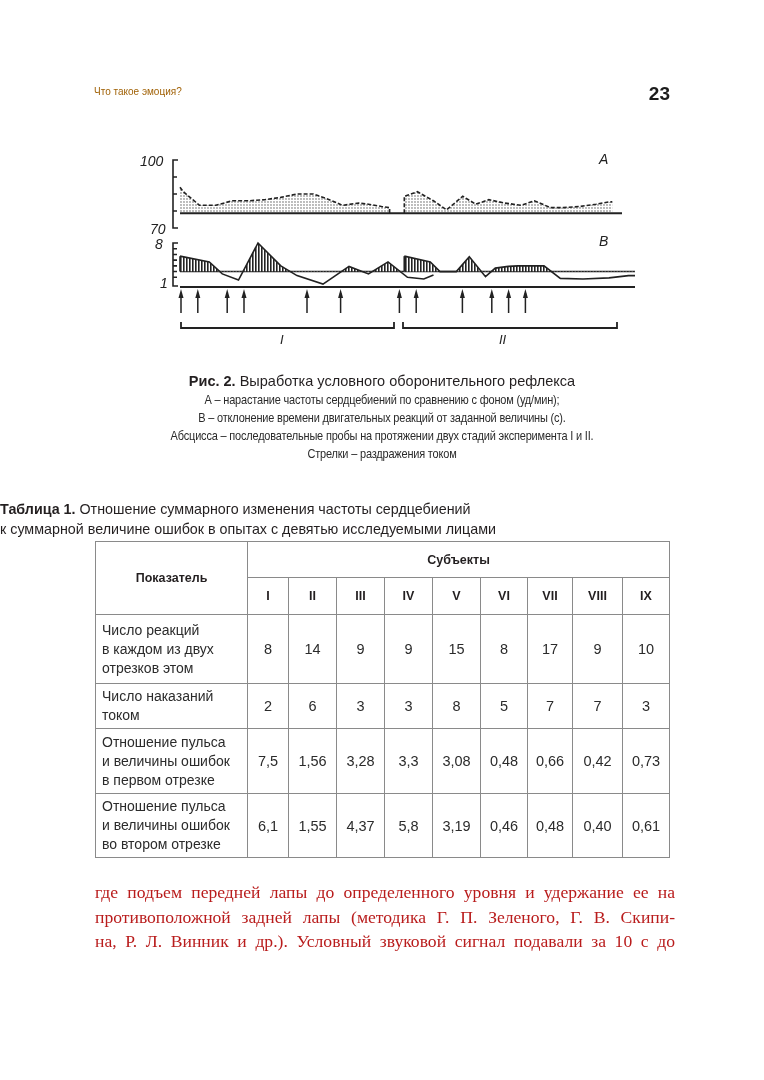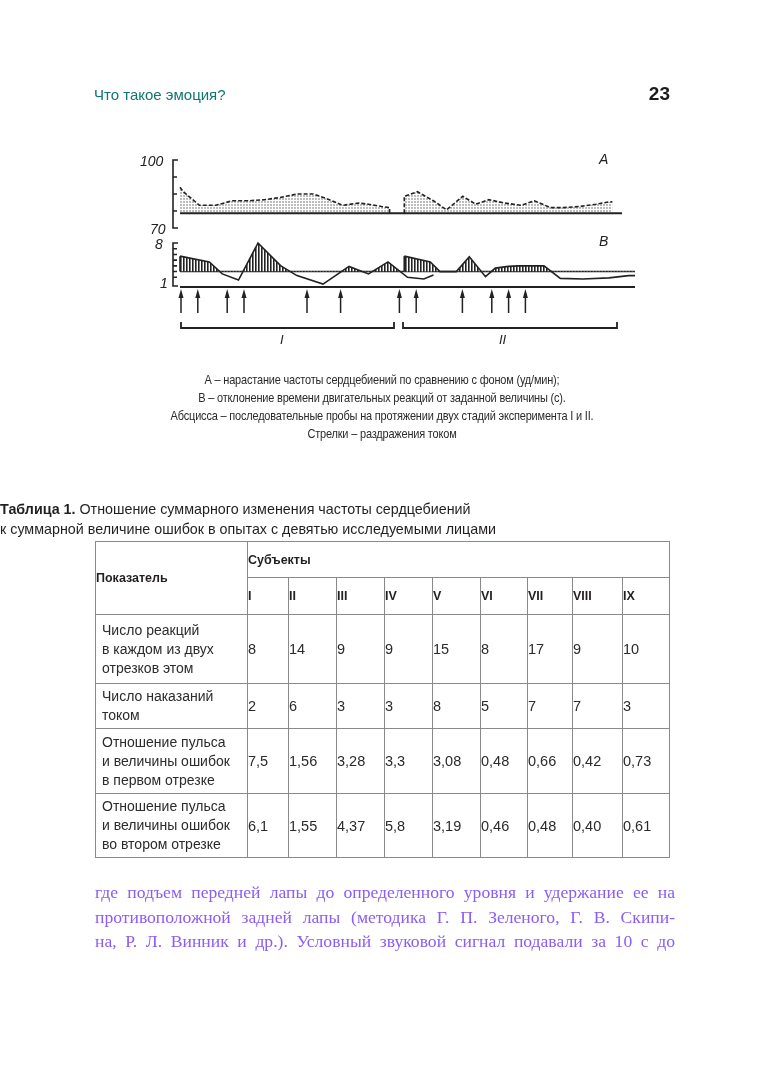--- a/index.html
+++ b/index.html
@@ -1,31 +1,31 @@
 <!DOCTYPE html>
 <html><head>
 <meta charset="utf-8">
 <style>
   html,body{margin:0;padding:0;background:#fff;}
   body{width:764px;height:1080px;position:relative;overflow:hidden;color:#231f20;font-family:"Liberation Sans",sans-serif;}
-  .running-head{position:absolute;left:94px;top:86px;font-size:15px;color:#0f766e;}
+  .running-head{position:absolute;left:94px;top:86px;font-size:10px;color:#a16207;}
   .page-num{position:absolute;right:94px;top:83px;font-size:19px;font-weight:bold;color:#1c1c1c;}
   #figure{position:absolute;left:0;top:0;width:764px;height:360px;}
   .fig-caption{position:absolute;left:0;width:764px;text-align:center;top:371px;}
   .fig-title{font-size:14.5px;line-height:20px;}
   .fig-title b{font-weight:bold;}
   .fig-line{font-size:12.2px;line-height:18px;color:#2a2a2a;letter-spacing:-0.2px;transform:scaleX(0.9);transform-origin:center;}
   .tbl-caption{position:absolute;left:0;width:764px;top:499px;font-size:14.3px;line-height:20px;}
   .tbl-caption b{font-weight:bold;}
   table{position:absolute;left:95px;top:541px;border-collapse:collapse;font-size:14px;}
-  td,th{border:1.5px solid #8a8a8a;padding:0;text-align:left;vertical-align:middle;}
+  td,th{border:1.5px solid #8a8a8a;padding:0;text-align:center;vertical-align:middle;}
   th{font-weight:bold;font-size:12.5px;}
   td.lbl{text-align:left;padding-left:6px;line-height:19px;font-size:14px;color:#2b2b2b;}
   td.val{font-size:14.5px;color:#2b2b2b;}
-  .body-text{position:absolute;left:95px;top:880px;width:580px;font-family:"Liberation Serif",serif;font-size:17.6px;line-height:24.5px;text-align:justify;color:#8b5cf6;}
+  .body-text{position:absolute;left:95px;top:880px;width:580px;font-family:"Liberation Serif",serif;font-size:17.6px;line-height:24.5px;text-align:justify;color:#b91c1c;}
   .body-text span{display:block;text-align-last:justify;}
   .body-text span:last-child{text-align-last:justify;}
 </style>
 </head>
 <body>
 
 <div class="running-head">Что такое эмоция?</div>
 <div class="page-num">23</div>
 
 <svg id="figure" viewBox="0 0 764 360">
@@ -102,20 +102,21 @@
   <text x="150" y="234" font-size="14" font-style="italic" fill="#222" font-family="Liberation Sans, sans-serif">70</text>
   <text x="599" y="164" font-size="14" font-style="italic" fill="#222" font-family="Liberation Sans, sans-serif">A</text>
   <text x="155" y="249" font-size="14" font-style="italic" fill="#222" font-family="Liberation Sans, sans-serif">8</text>
   <text x="160" y="288" font-size="14" font-style="italic" fill="#222" font-family="Liberation Sans, sans-serif">1</text>
   <text x="599" y="246" font-size="14" font-style="italic" fill="#222" font-family="Liberation Sans, sans-serif">B</text>
   <text x="280" y="344" font-size="13" font-style="italic" fill="#222" font-family="Liberation Sans, sans-serif">I</text>
   <text x="499" y="344" font-size="13" font-style="italic" fill="#222" font-family="Liberation Sans, sans-serif">II</text>
 </svg>
 
 <div class="fig-caption">
+  <div class="fig-title"><b>Рис. 2.</b> <span>Выработка условного оборонительного рефлекса</span></div>
   <div class="fig-line">А – нарастание частоты сердцебиений по сравнению с фоном (уд/мин);</div>
   <div class="fig-line">В – отклонение времени двигательных реакций от заданной величины (с).</div>
   <div class="fig-line">Абсцисса – последовательные пробы на протяжении двух стадий эксперимента I и II.</div>
   <div class="fig-line">Стрелки – раздражения током</div>
 </div>
 
 <div class="tbl-caption">
   <div><b>Таблица 1.</b> <span>Отношение суммарного изменения частоты сердцебиений</span></div>
   <div>к суммарной величине ошибок в опытах с девятью исследуемыми лицами</div>
 </div>

